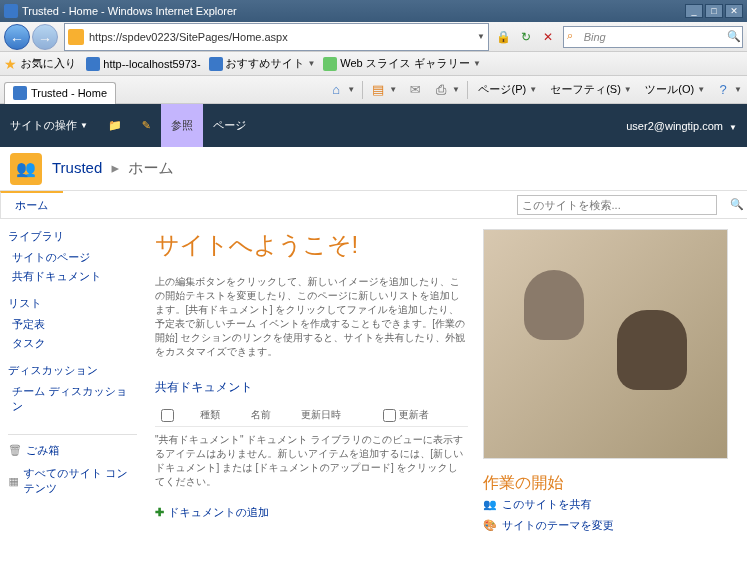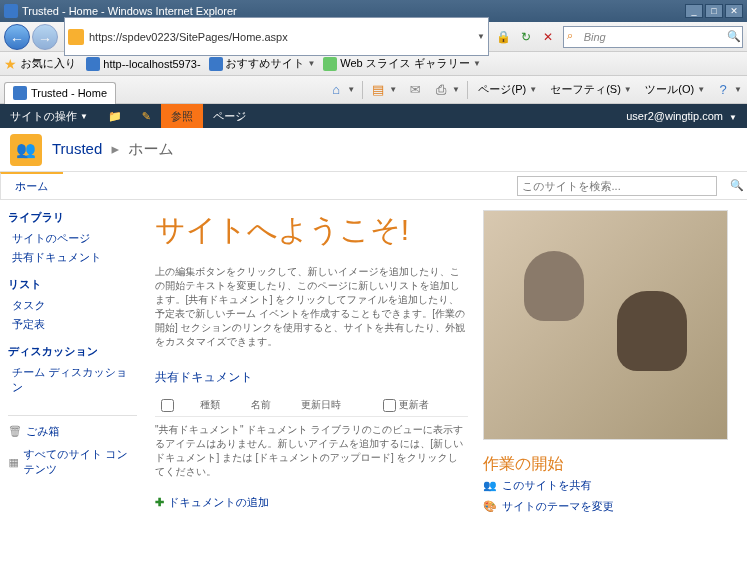--- a/index.html
+++ b/index.html
@@ -8,21 +8,21 @@
 
 .titlebar { background: linear-gradient(#4a6a8a, #3a5a7a); height: 22px; color: #fff; display: flex; align-items: center; padding: 0 4px; font-size: 11px; }
 .titlebar .tb-icon { width: 14px; height: 14px; background: #3a78c8; border-radius: 2px; margin-right: 4px; }
 .titlebar .tb-title { flex: 1; }
 .titlebar .win-btn { width: 18px; height: 14px; background: #6a8aaa; margin-left: 2px; display: flex; align-items: center; justify-content: center; border: 1px solid #2a4a6a; font-size: 9px; cursor: pointer; }
 
 
 .navbar { background: linear-gradient(#f5f5f5, #e8e8e8); height: 30px; display: flex; align-items: center; padding: 0 4px; border-bottom: 1px solid #ccc; }
 .nav-btn { width: 26px; height: 26px; border-radius: 50%; background: linear-gradient(#7ab8f0, #3a78c8); margin-right: 2px; display: flex; align-items: center; justify-content: center; color: #fff; font-size: 14px; cursor: pointer; border: 1px solid #2a5aa8; }
 .nav-btn.disabled { opacity: 0.5; }
-.addr-wrap { flex: 1; display: flex; align-items: center; background: #fff; border: 1px solid #8a9ab0; height: 39px; margin: 0 4px; }
+.addr-wrap { flex: 1; display: flex; align-items: center; background: #fff; border: 1px solid #8a9ab0; height: 28px; margin: 0 4px; }
 .addr-icon { width: 16px; height: 16px; background: #f8b030; margin: 0 3px; border-radius: 2px; }
 .addr-text { flex: 1; font-size: 11px; color: #333; padding: 0 2px; border: none; outline: none; }
 .addr-drop { width: 14px; text-align: center; color: #555; cursor: pointer; font-size: 8px; }
 .lock-btn, .refresh-btn, .stop-btn { width: 20px; height: 20px; display: flex; align-items: center; justify-content: center; cursor: pointer; margin: 0 1px; font-size: 12px; }
 .search-wrap { width: 180px; display: flex; align-items: center; background: #fff; border: 1px solid #8a9ab0; height: 22px; margin-left: 4px; }
 .search-icon { width: 16px; height: 16px; margin: 0 3px; color: #e08020; }
 .search-text { flex: 1; border: none; outline: none; font-size: 11px; color: #888; font-style: italic; }
 .search-btn { width: 18px; text-align: center; cursor: pointer; color: #555; }
 
 
@@ -39,23 +39,23 @@
 .tab-icon { width: 14px; height: 14px; background: #3a78c8; border-radius: 2px; margin-right: 4px; }
 .tab-title { font-size: 11px; text-align: center; }
 .cmd-spacer { flex: 1; }
 .cmd-btn { display: flex; align-items: center; padding: 0 5px; height: 22px; cursor: pointer; font-size: 11px; }
 .cmd-btn .ico { width: 16px; height: 16px; display: flex; align-items: center; justify-content: center; font-size: 13px; }
 .cmd-btn .drop { font-size: 8px; margin-left: 3px; color: #555; }
 .cmd-btn .txt { margin-left: 3px; }
 .sep { width: 1px; height: 18px; background: #c0c0c0; margin: 0 2px; }
 
 
-.sp-ribbon { background: #21374c; height: 24px; display: flex; align-items: center; color: #fff; font-size: 11px; }
+.sp-ribbon { background: #21374c; height: 43px; display: flex; align-items: center; color: #fff; font-size: 11px; }
 .rib-item { padding: 0 10px; height: 100%; display: flex; align-items: center; cursor: pointer; }
-.rib-item.active { background: #f97316; color: #333; }
+.rib-item.active { background: #c4b5fd; color: #333; }
 .rib-spacer { flex: 1; }
 .rib-user { padding-right: 10px; }
 
 
 .sp-title-area { height: 44px; display: flex; align-items: center; padding: 0 10px; border-bottom: 1px solid #e0e0e0; }
 .sp-logo { width: 32px; height: 32px; background: #f8b030; border-radius: 4px; margin-right: 10px; display: flex; align-items: center; justify-content: center; color: #fff; font-size: 16px; }
 .sp-breadcrumb { font-size: 15px; color: #003399; }
 .sp-breadcrumb .sep2 { color: #888; margin: 0 5px; }
 
 
@@ -63,29 +63,29 @@
 .tn-item { padding: 0 14px; height: 100%; display: flex; align-items: center; color: #003399; font-size: 11px; border-left: 1px solid #e0e0e0; cursor: pointer; }
 .tn-item.active { border-top: 2px solid #f8b030; font-weight: normal; }
 .tn-spacer { flex: 1; }
 .tn-search { width: 200px; border: 1px solid #c0c0c0; height: 20px; display: flex; align-items: center; margin-right: 10px; }
 .tn-search input { flex: 1; border: none; outline: none; font-size: 11px; padding: 0 4px; color: #888; }
 .tn-search-btn { width: 20px; text-align: center; color: #003399; cursor: pointer; }
 
 
 .sp-body { display: flex; height: calc(567px - 22px - 30px - 24px - 28px - 28px - 44px - 28px); }
 .sp-left { width: 145px; padding: 10px 8px; font-size: 11px; }
-.sp-left h4 { color: #003399; font-size: 11px; font-weight: bold; margin-bottom: 4px; margin-top: 10px; }
+.sp-left h4 { color: #003399; font-size: 11px; font-weight: normal; margin-bottom: 4px; margin-top: 10px; }
 .sp-left h4:first-child { margin-top: 0; }
 .sp-left a { color: #003399; text-decoration: none; display: block; padding: 2px 0 2px 4px; cursor: pointer; }
 .sp-left .action-link { display: flex; align-items: center; margin-top: 8px; }
 .sp-left .action-ico { width: 14px; height: 14px; margin-right: 4px; display: flex; align-items: center; justify-content: center; }
 
 .sp-main { flex: 1; display: flex; padding: 10px; }
 .sp-content { flex: 1; padding-right: 15px; }
-.sp-content h1 { color: #e08020; font-size: 30px; font-weight: normal; margin-bottom: 14px; }
+.sp-content h1 { color: #e08020; font-size: 24px; font-weight: normal; margin-bottom: 14px; }
 .sp-content .intro { color: #666; font-size: 10px; line-height: 1.4; margin-bottom: 20px; }
 .sp-content h3 { color: #003399; font-size: 12px; font-weight: normal; margin-bottom: 8px; }
 .sp-content table { width: 100%; border-collapse: collapse; font-size: 10px; }
 .sp-content th { text-align: left; padding: 4px 6px; color: #666; border-bottom: 1px solid #e8e8e8; font-weight: normal; }
 .sp-content th input { vertical-align: middle; }
 .sp-content .empty-msg { color: #666; font-size: 10px; padding: 6px 0; line-height: 1.4; }
 .sp-content .add-link { color: #003399; font-size: 11px; display: flex; align-items: center; cursor: pointer; margin-top: 10px; }
 .sp-content .add-link .plus { color: #2a8a2a; margin-right: 4px; font-weight: bold; }
 
 .sp-right { width: 254px; }
@@ -225,22 +225,22 @@
   </div>
   <div class="tn-search-btn"><span>🔍</span></div>
 </div>
 
 <div class="sp-body">
   <div class="sp-left">
     <h4>ライブラリ</h4>
     <a>サイトのページ</a>
     <a>共有ドキュメント</a>
     <h4>リスト</h4>
+    <a>予定表</a>
     <a>タスク</a>
-    <a>予定表</a>
     <h4>ディスカッション</h4>
     <a>チーム ディスカッション</a>
     <div class="action-link" style="margin-top:18px;border-top:1px solid #e0e0e0;padding-top:8px">
       <span class="action-ico" style="color:#888">🗑</span>
       <span style="color:#003399">ごみ箱</span>
     </div>
     <div class="action-link">
       <span class="action-ico" style="color:#888">▦</span>
       <span style="color:#003399">すべてのサイト コンテンツ</span>
     </div>

